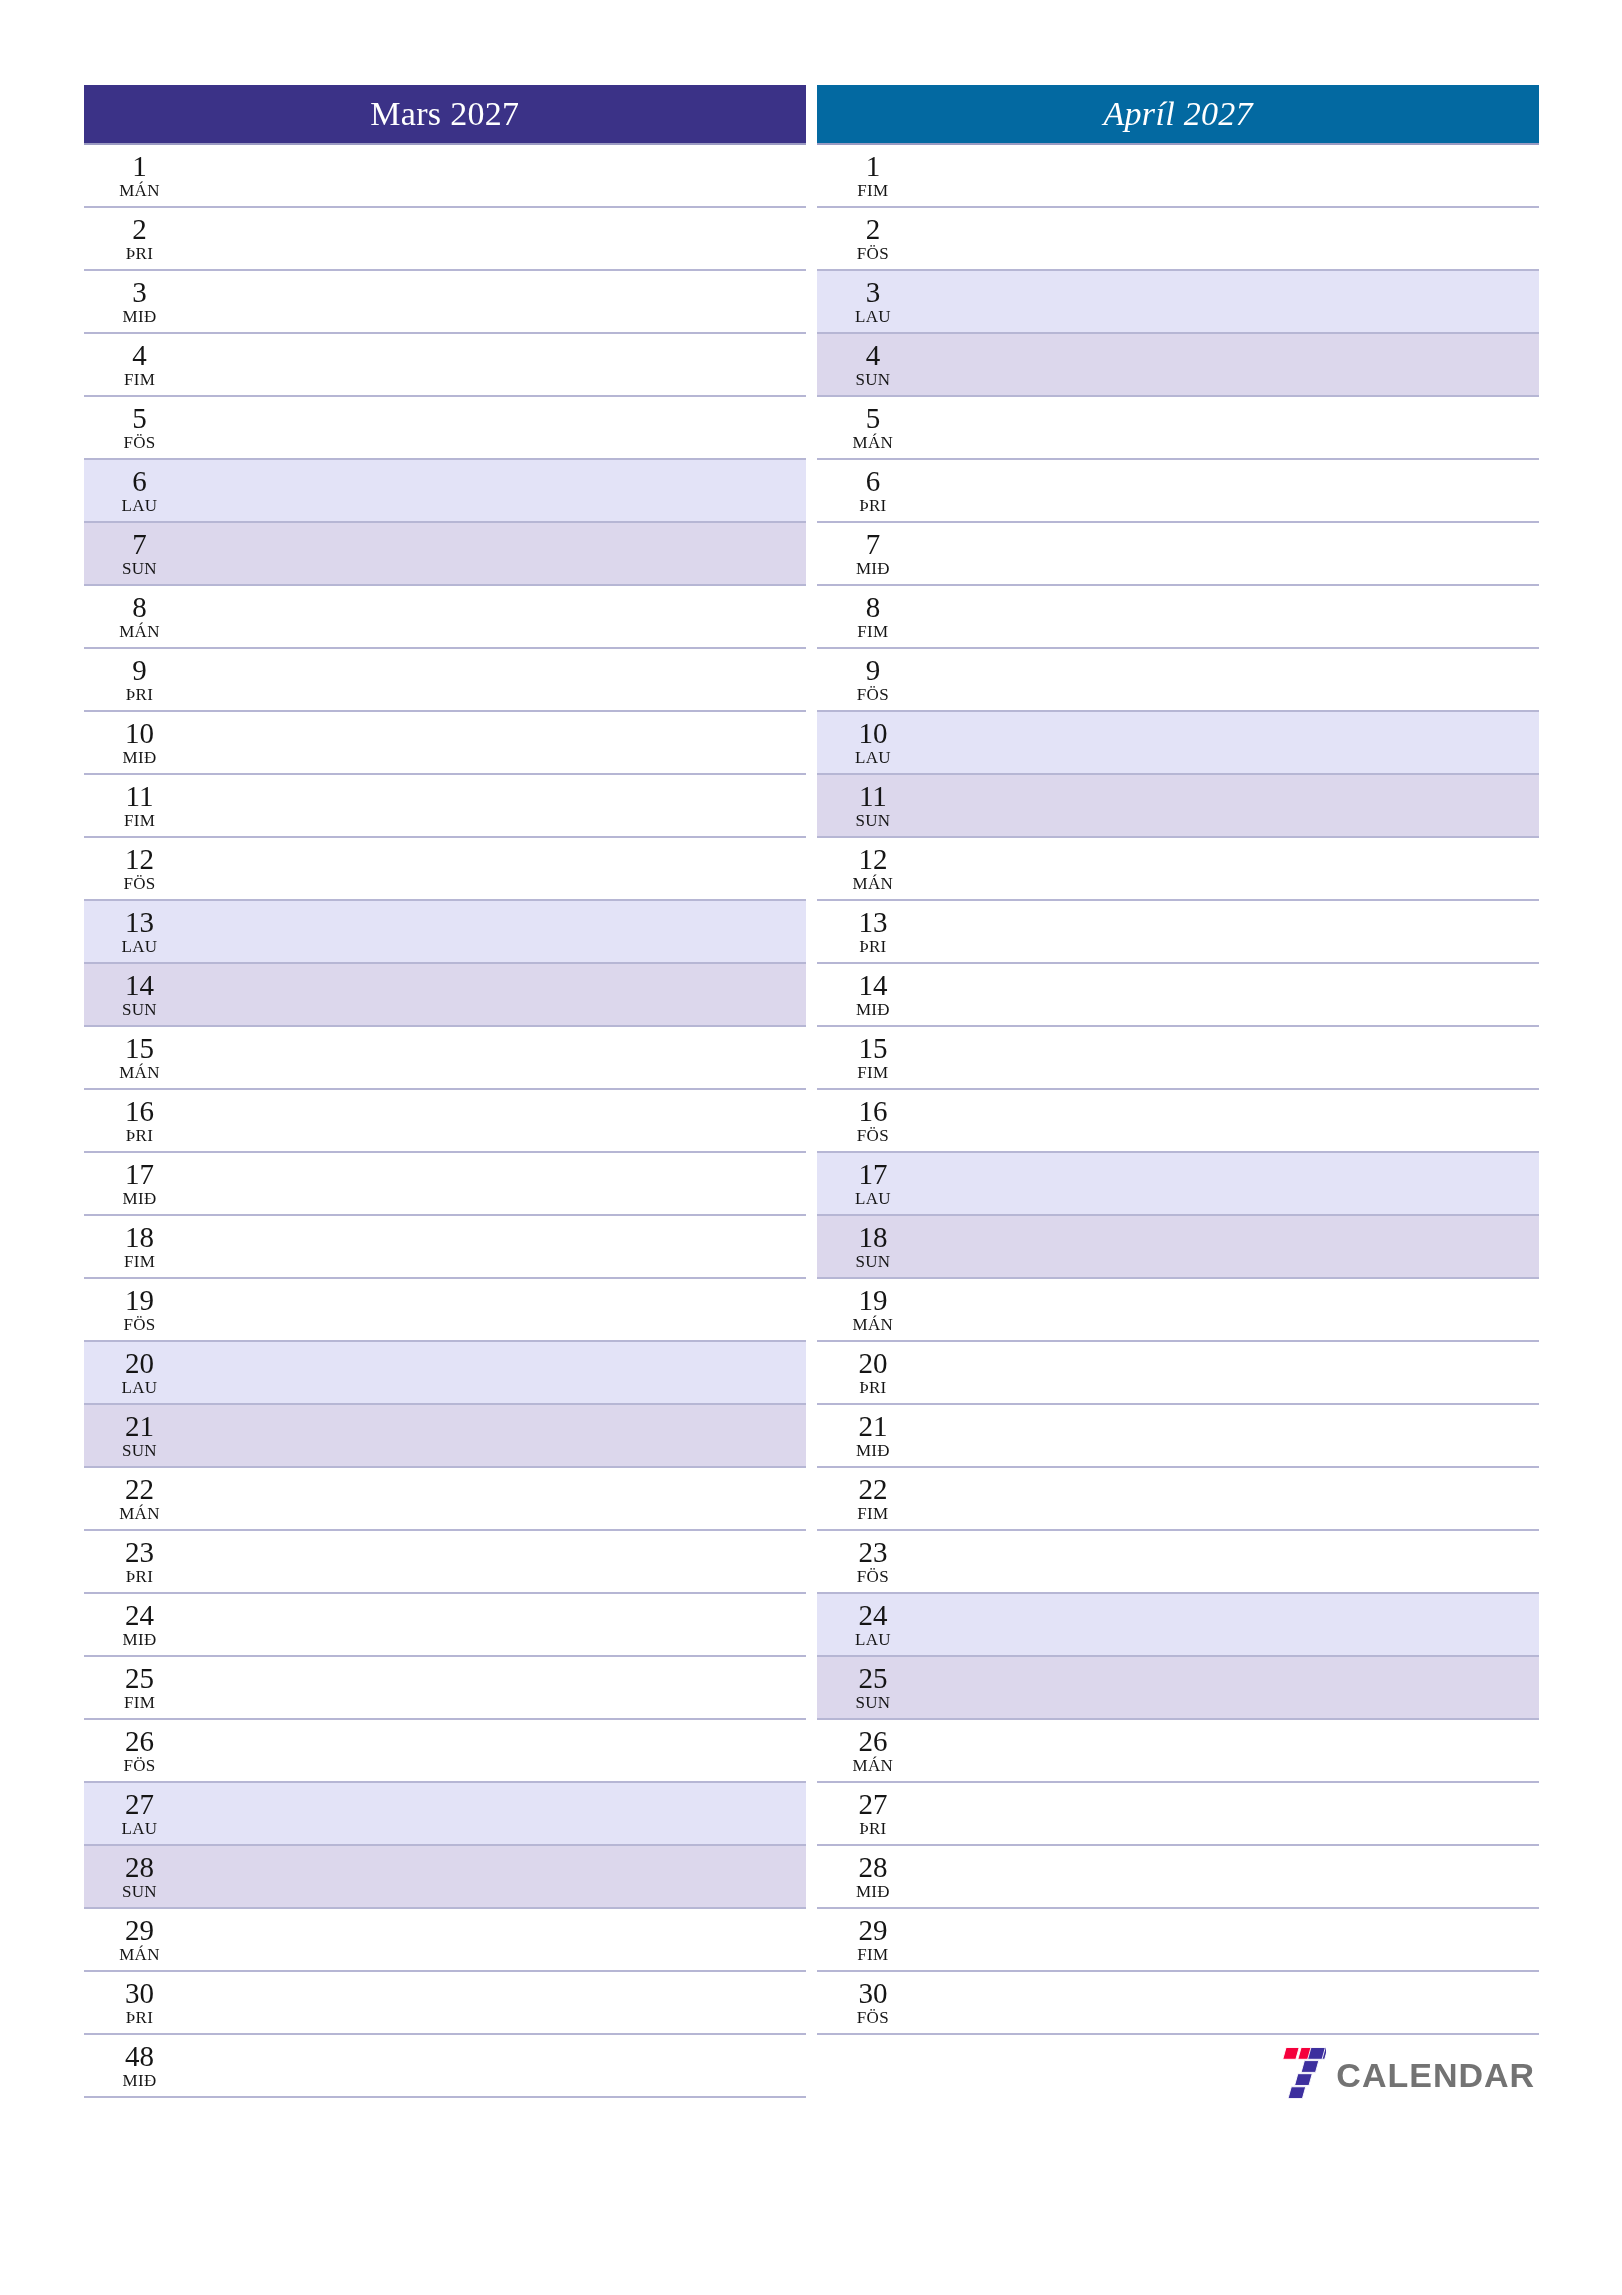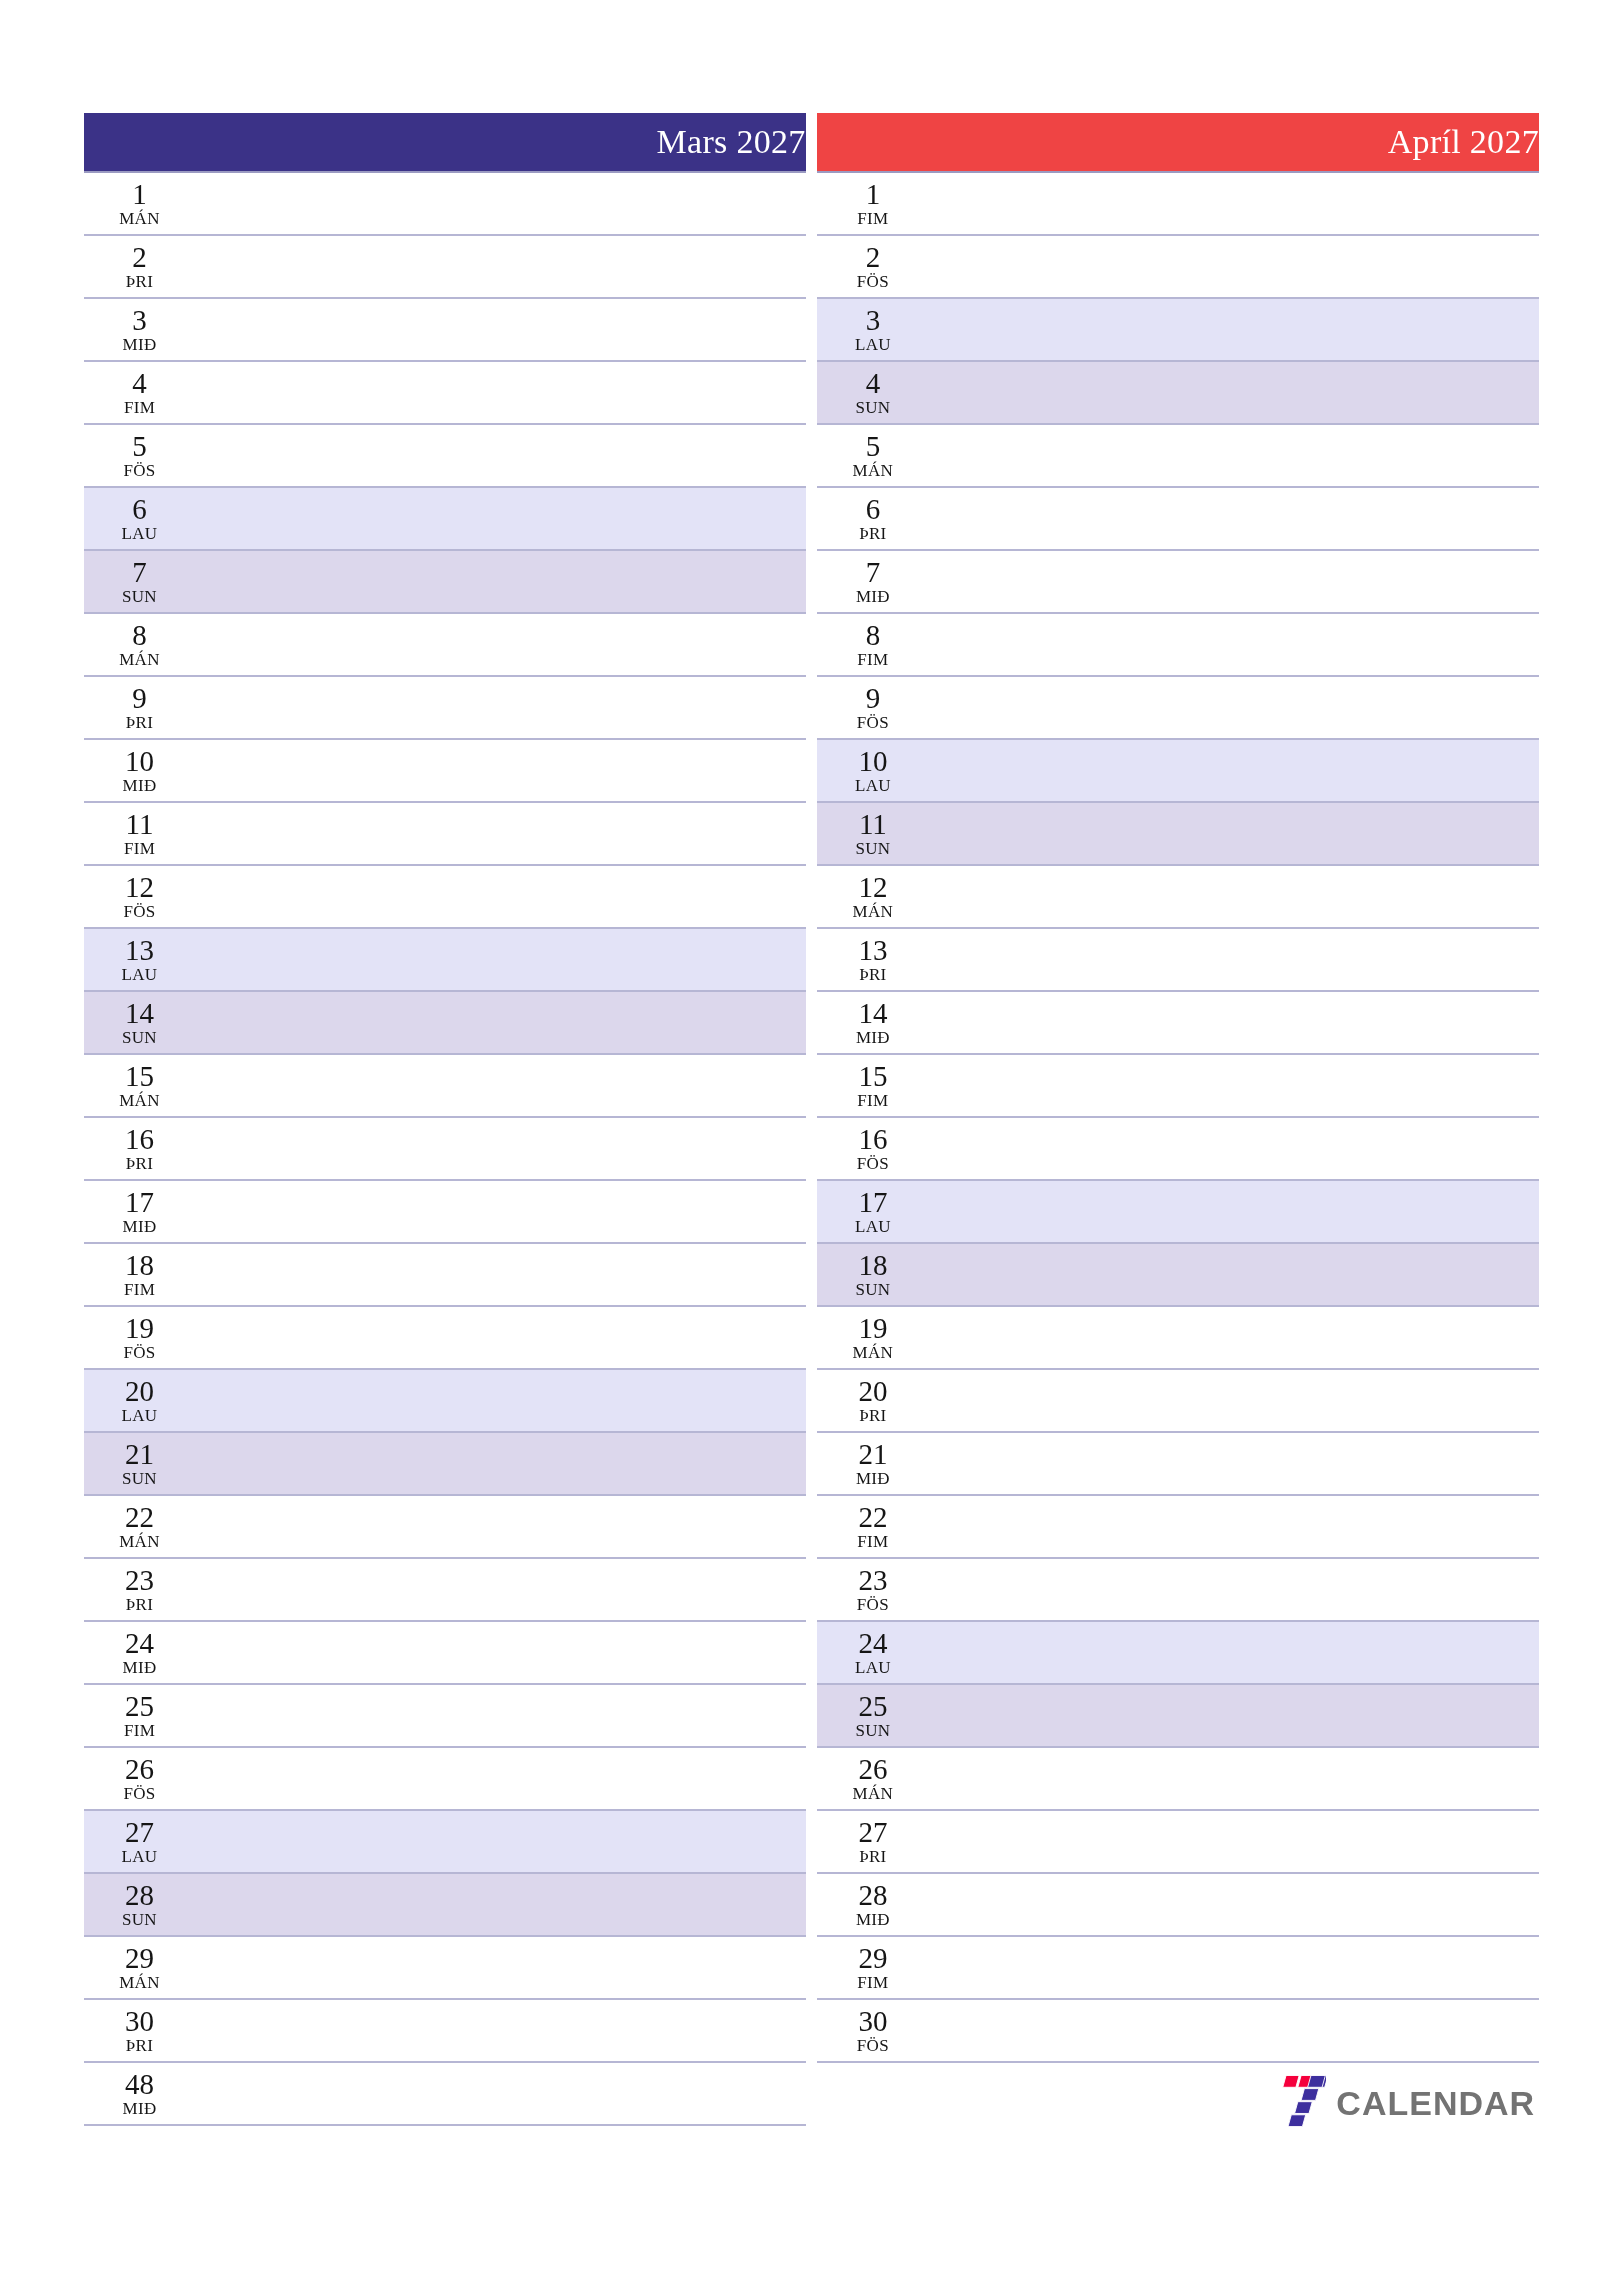--- a/index.html
+++ b/index.html
@@ -32,23 +32,22 @@
     display: flex;
     flex-direction: column;
   }
 
   .month-header {
     height: 58px;
     background: #3b3287;
     color: #ffffff;
     display: flex;
     align-items: center;
-    justify-content: flex-end;
+    justify-content: center;
     box-sizing: border-box;
-    margin-top: 28px;
   }
   .month-header-title {
     font-family: "Liberation Serif", "DejaVu Serif", serif;
     font-size: 34px;
     line-height: 1;
     letter-spacing: 0.3px;
     font-weight: 400;
     color: #ffffff;
   }
 
@@ -357,21 +356,21 @@
           <div class="day-row">
             <div class="day-stack">
               <div class="day-num">48</div>
               <div class="day-wd">MIÐ</div>
             </div>
             <div class="day-notes"></div>
           </div>
         </div>
         <div class="col-footer empty"></div>
       </div><div class="month-col">
-        <div class="month-header" style="background: #ef4444;">
+        <div class="month-header" style="background: #0369a1; font-style: italic;">
           <div class="month-header-title">Apríl 2027</div>
         </div>
         <div class="days-list">
           <div class="day-row">
             <div class="day-stack">
               <div class="day-num">1</div>
               <div class="day-wd">FIM</div>
             </div>
             <div class="day-notes"></div>
           </div>

